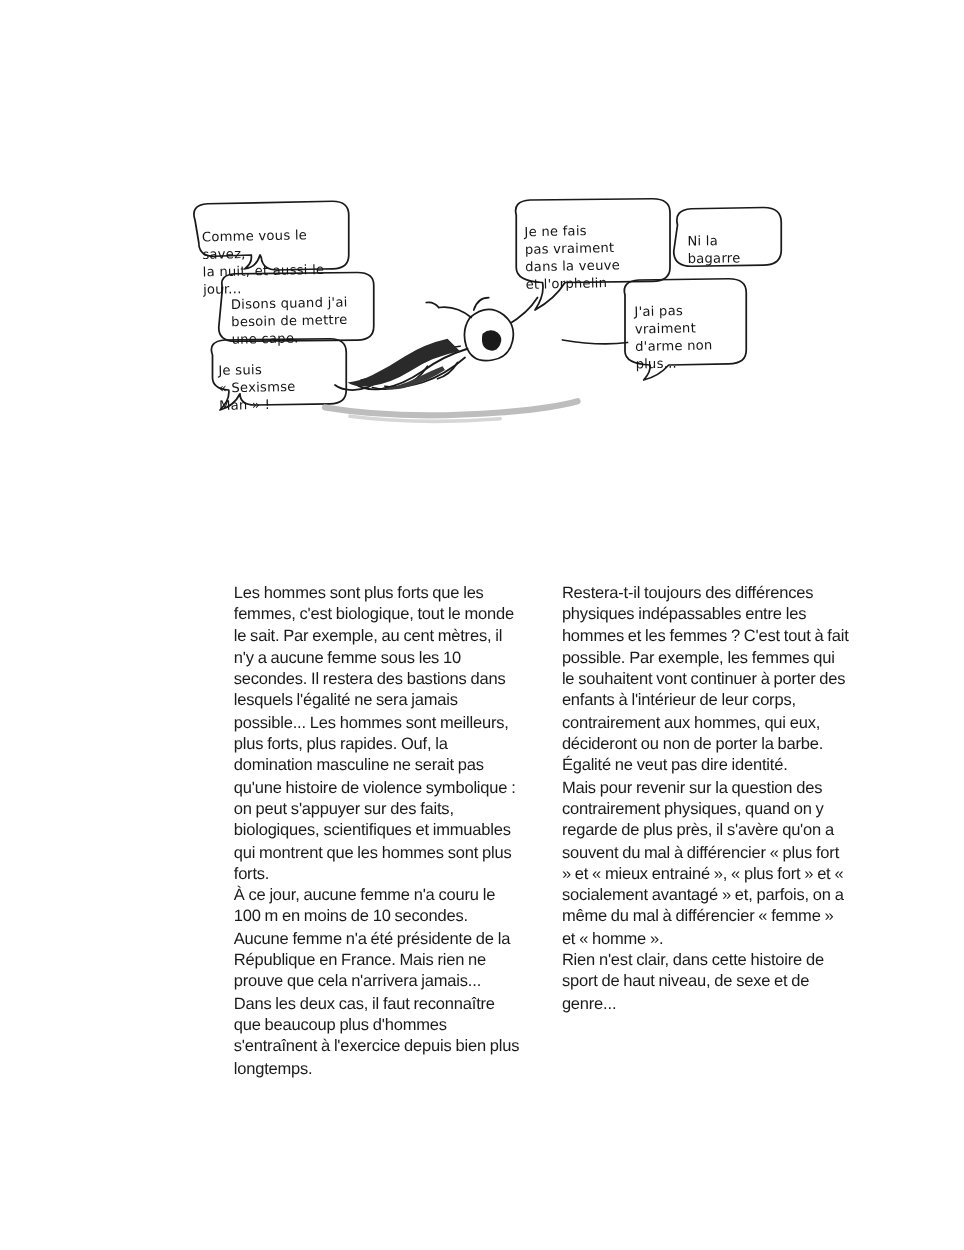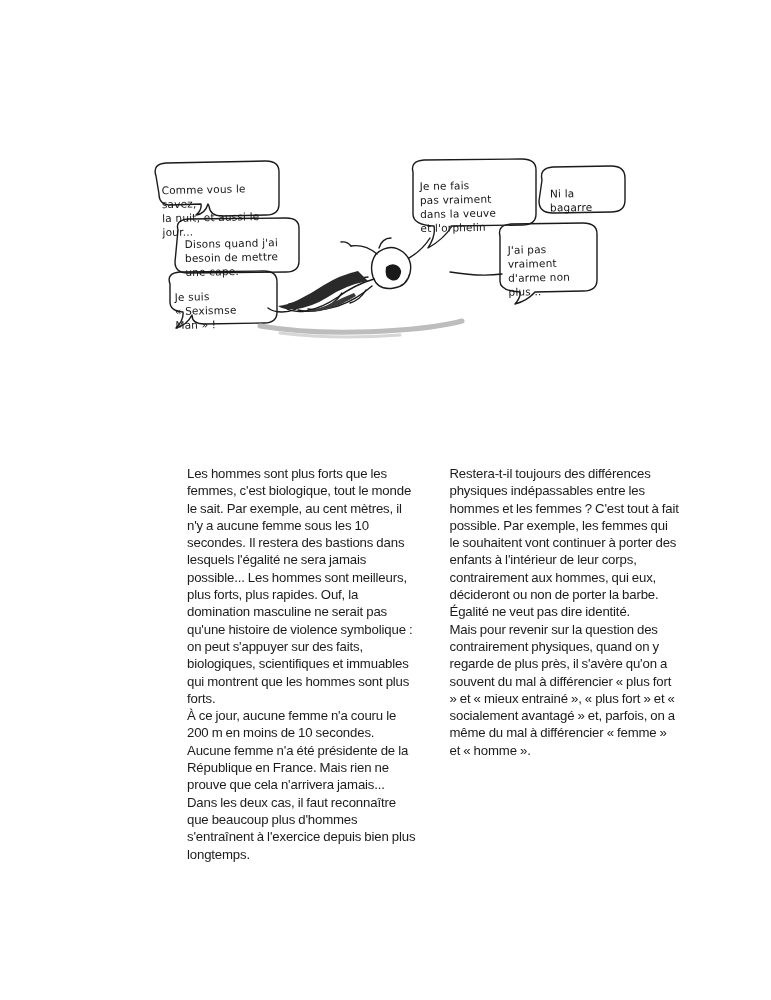--- a/index.html
+++ b/index.html
@@ -144,21 +144,22 @@
 bagarre</div>
     <div class="bubble-text b6">J'ai pas
 vraiment
 d'arme non
 plus...</div>
   </div>
 
   <div class="columns">
     <div class="col">
       <p>Les hommes sont plus forts que les femmes, c'est biologique, tout le monde le sait. Par exemple, au cent mètres, il n'y a aucune femme sous les 10 secondes. Il restera des bastions dans lesquels l'égalité ne sera jamais possible... Les hommes sont meilleurs, plus forts, plus rapides. Ouf, la domination masculine ne serait pas qu'une histoire de violence symbolique : on peut s'appuyer sur des faits, biologiques, scientifiques et immuables qui montrent que les hommes sont plus forts.</p>
-      <p>À ce jour, aucune femme n'a couru le 200 m en moins de 10 secondes. Aucune femme n'a été présidente de la République en France. Mais rien ne prouve que cela n'arrivera jamais... Dans les deux cas, il faut reconnaître que beaucoup plus d'hommes s'entraînent à l'exercice depuis bien plus longtemps.</p>
+      <p>À ce jour, aucune femme n'a couru le 100 m en moins de 10 secondes. Aucune femme n'a été présidente de la République en France. Mais rien ne prouve que cela n'arrivera jamais... Dans les deux cas, il faut reconnaître que beaucoup plus d'hommes s'entraînent à l'exercice depuis bien plus longtemps.</p>
     </div>
     <div class="col">
       <p>Restera-t-il toujours des différences physiques indépassables entre les hommes et les femmes ? C'est tout à fait possible. Par exemple, les femmes qui le souhaitent vont continuer à porter des enfants à l'intérieur de leur corps, contrairement aux hommes, qui eux, décideront ou non de porter la barbe. Égalité ne veut pas dire identité.</p>
       <p>Mais pour revenir sur la question des contrairement physiques, quand on y regarde de plus près, il s'avère qu'on a souvent du mal à différencier « plus fort » et « mieux entrainé », « plus fort » et « socialement avantagé » et, parfois, on a même du mal à différencier « femme » et « homme ».</p>
+      <p>Rien n'est clair, dans cette histoire de sport de haut niveau, de sexe et de genre...</p>
     </div>
   </div>
 
 </div>
 
 </body></html>

